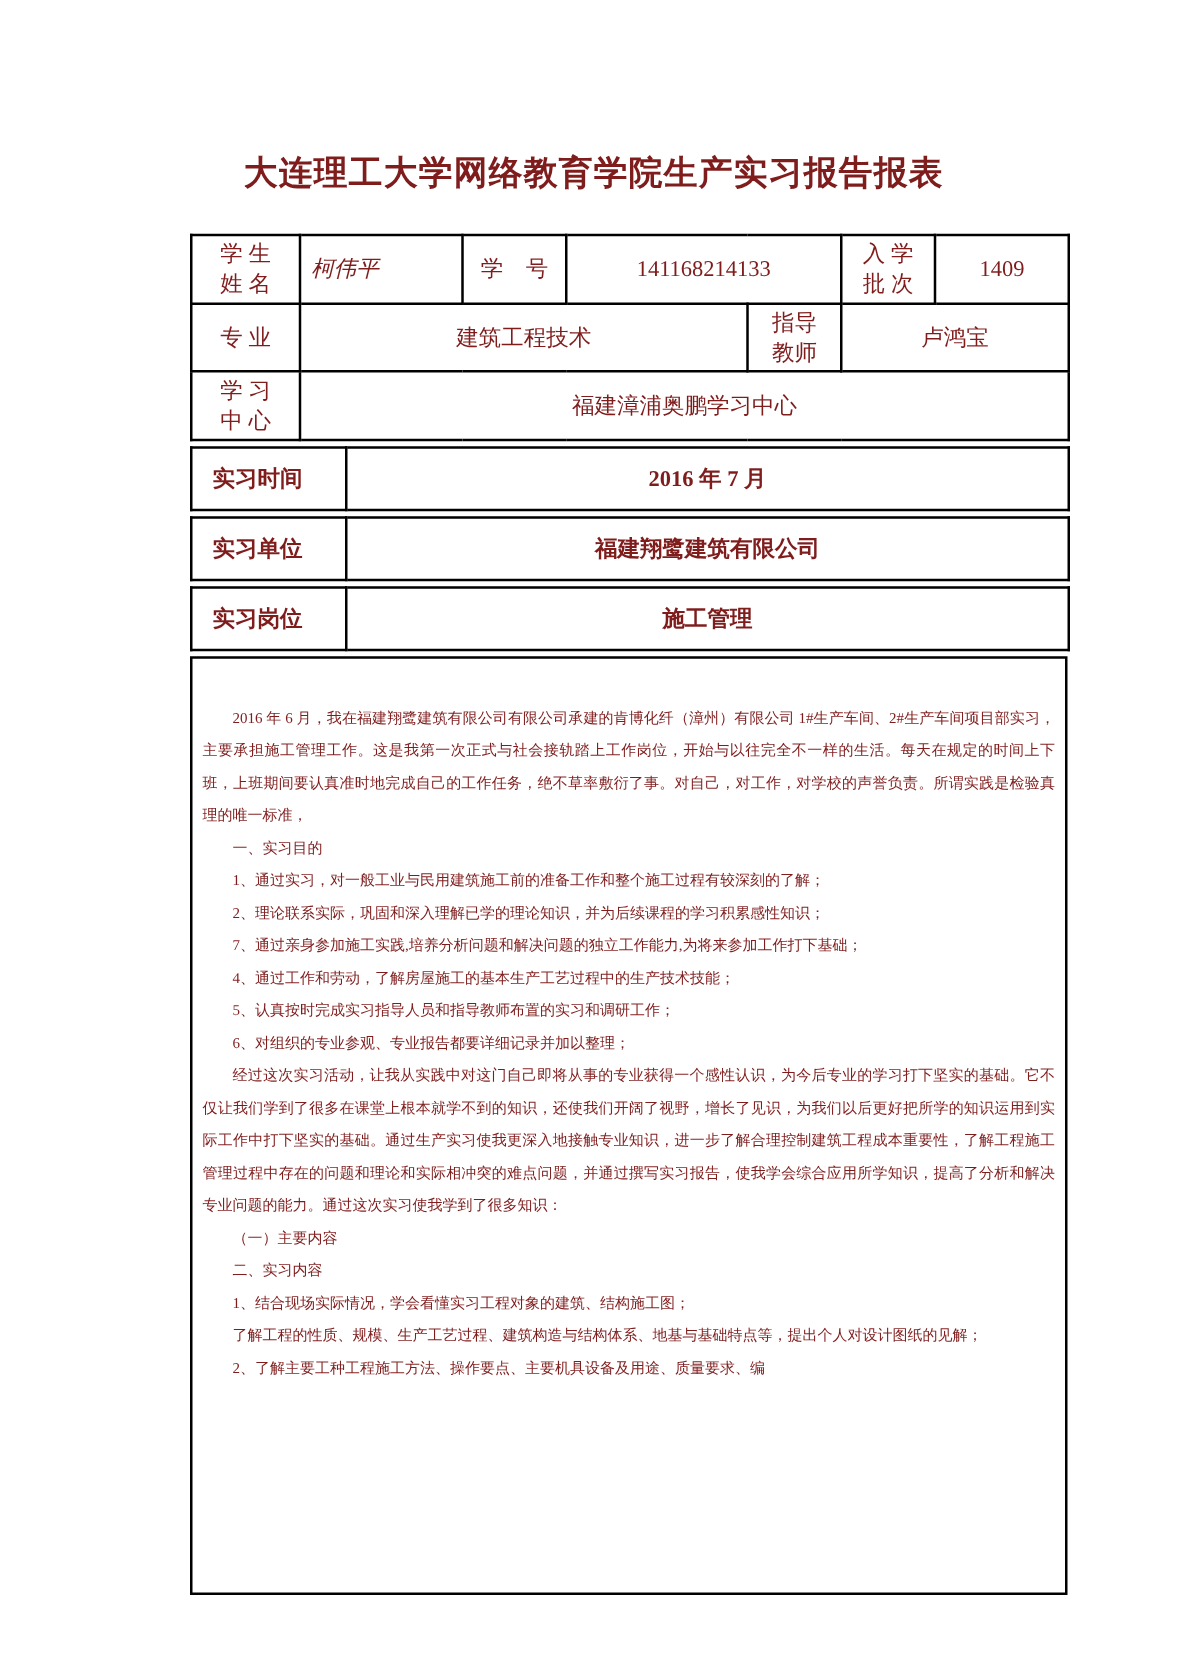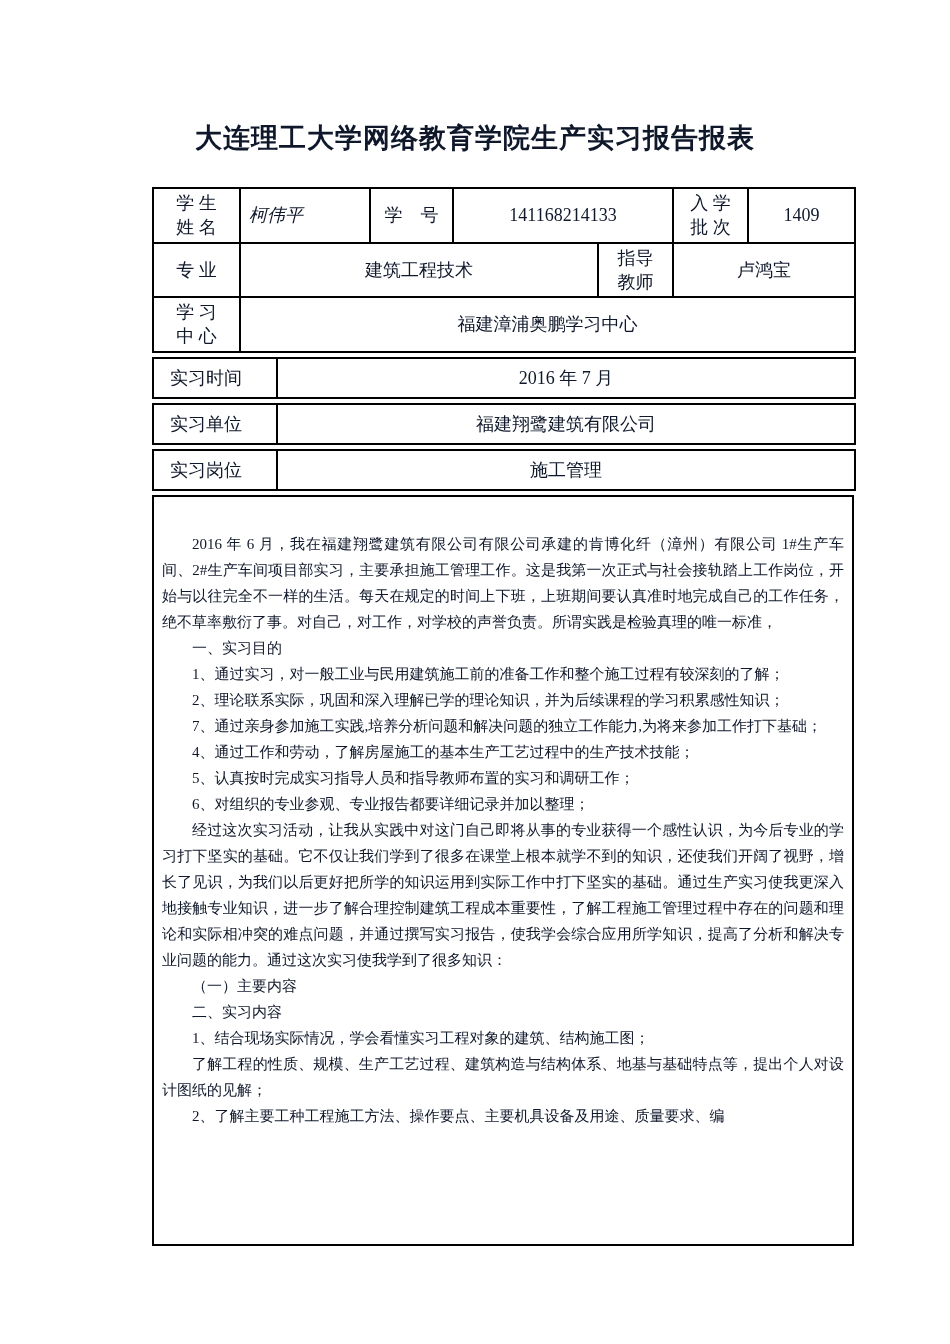--- a/index.html
+++ b/index.html
@@ -3,21 +3,21 @@
 <meta charset="utf-8">
 <style>
   * { margin:0; padding:0; box-sizing:border-box; }
   html,body { background:#ffffff; }
   .page {
     position:relative;
     width:950px;
     height:1344px;
     background:#ffffff;
     font-family:"Liberation Serif","DejaVu Serif",serif;
-    color:#0f172a;
+    color:#7f1d1d;
     overflow:hidden;
   }
   .doc-title {
     position:absolute;
     top:120px;
     left:0;
     width:100%;
     text-align:center;
     font-size:27px;
     font-weight:bold;
@@ -37,31 +37,31 @@
     font-size:18px;
     padding:2px 4px;
     overflow:hidden;
   }
   .two-line { line-height:1.35; }
   .r1 td { height:53px; }
   .r2 td { height:48px; }
   .r3 td { height:49px; }
   .left-pad { text-align:left; padding-left:8px;font-style:italic; }
   .sub-table { margin-top:4px; }
-  .sub-table td { height:40px; }
+  .sub-table td { height:50px;font-weight:bold; }
   .sub-table .label-cell { text-align:left; padding-left:16px; }
   .body-box {
     margin-top:4px;
     border:2px solid #000;
     height:751px;
     padding:34px 8px 0 8px;
     overflow:hidden;
   }
   .body-box p {
-    font-size:15px;
+    font-size:12px;
     line-height:26px;
     text-indent:2em;
     text-align:justify;
     margin:0;
   }
 </style>
 </head>
 <body>
 
 <div class="page">

